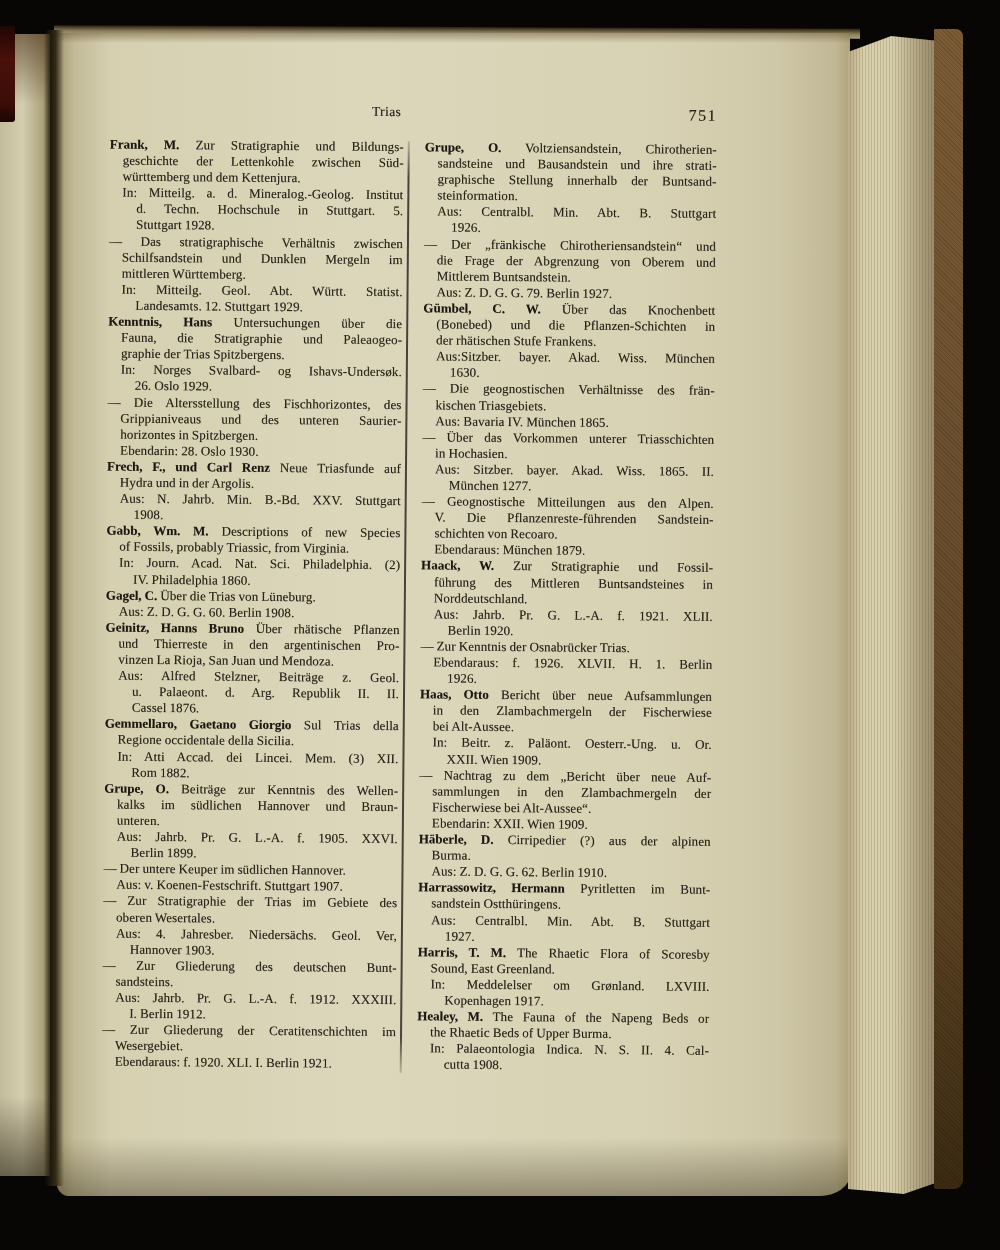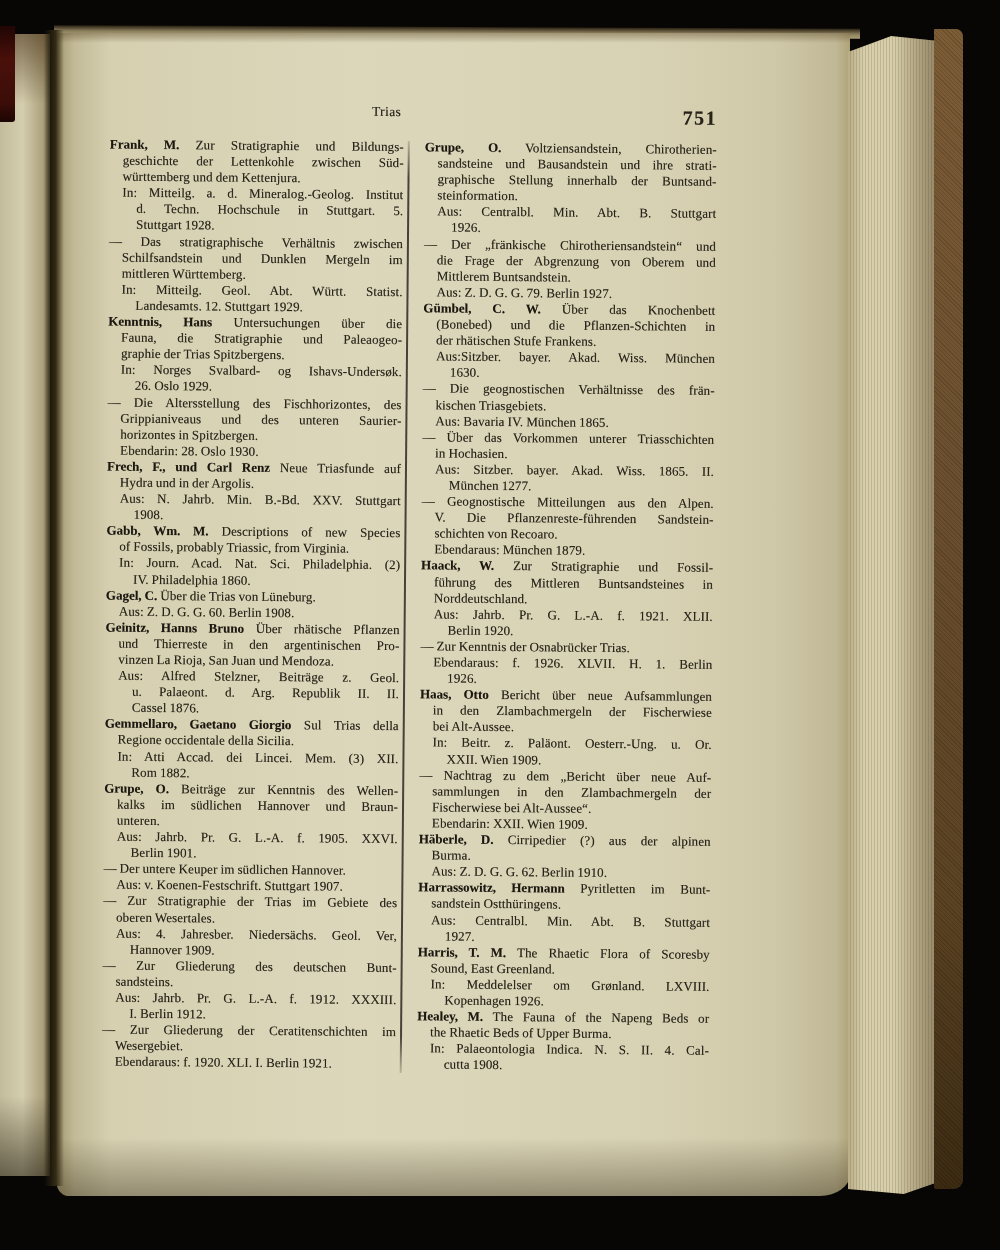--- a/index.html
+++ b/index.html
@@ -58,22 +58,22 @@
     transform:rotate(.5deg);transform-origin:340px 90px;
     color:#272319;
     text-shadow:.2px .2px .35px rgba(39,35,25,.45);
   }
   .header-row{position:absolute;top:71px;left:54px;width:607px;height:20px;}
   .running-title{
     position:absolute;left:0;right:54px;text-align:center;
     font-size:13.5px;letter-spacing:.4px;
   }
   .page-num{
-    position:absolute;right:0;top:0;font-weight:bold;
-    font-size:20px;letter-spacing:1.5px;margin-left:22px;
+    position:absolute;right:0;top:0;font-weight:normal;
+    font-size:16px;letter-spacing:1.5px;margin-left:22px;
   }
   .cols{position:absolute;top:106px;left:54px;display:flex;}
   .col{width:294px;}
   .col.right{width:292px;margin-left:21px;}
   .column-divider{
     position:absolute;left:352px;top:108px;width:1.5px;height:932px;
     background:linear-gradient(to bottom,rgba(60,52,38,.2),#47413a 4%,#47413a 96%,rgba(60,52,38,.2));
   }
   .ln{
     font-size:13px;line-height:16.1px;word-spacing:-.3px;letter-spacing:.1px;
@@ -159,31 +159,31 @@
           <div class="ln i0 just"><b>Gemmellaro, Gaetano Giorgio</b><span> Sul Trias della</span></div>
           <div class="ln i1"><span>Regione occidentale della Sicilia.</span></div>
           <div class="ln i1 just"><span>In: Atti Accad. dei Lincei. Mem. (3) XII.</span></div>
           <div class="ln i2"><span>Rom 1882.</span></div>
         </div>
         <div>
           <div class="ln i0 just"><b>Grupe, O.</b><span> Beiträge zur Kenntnis des Wellen-</span></div>
           <div class="ln i1 just"><span>kalks im südlichen Hannover und Braun-</span></div>
           <div class="ln i1"><span>unteren.</span></div>
           <div class="ln i1 just"><span>Aus: Jahrb. Pr. G. L.-A. f. 1905. XXVI.</span></div>
-          <div class="ln i2"><span>Berlin 1901.</span></div>
+          <div class="ln i2"><span>Berlin 1899.</span></div>
         </div>
         <div>
           <div class="ln i0"><span>— Der untere Keuper im südlichen Hannover.</span></div>
           <div class="ln i1"><span>Aus: v. Koenen-Festschrift. Stuttgart 1907.</span></div>
         </div>
         <div>
           <div class="ln i0 just"><span>— Zur Stratigraphie der Trias im Gebiete des</span></div>
           <div class="ln i1"><span>oberen Wesertales.</span></div>
           <div class="ln i1 just"><span>Aus: 4. Jahresber. Niedersächs. Geol. Ver,</span></div>
-          <div class="ln i2"><span>Hannover 1909.</span></div>
+          <div class="ln i2"><span>Hannover 1903.</span></div>
         </div>
         <div>
           <div class="ln i0 just"><span>— Zur Gliederung des deutschen Bunt-</span></div>
           <div class="ln i1"><span>sandsteins.</span></div>
           <div class="ln i1 just"><span>Aus: Jahrb. Pr. G. L.-A. f. 1912. XXXIII.</span></div>
           <div class="ln i2"><span>I. Berlin 1912.</span></div>
         </div>
         <div>
           <div class="ln i0 just"><span>— Zur Gliederung der Ceratitenschichten im</span></div>
           <div class="ln i1"><span>Wesergebiet.</span></div>
@@ -262,21 +262,21 @@
         <div>
           <div class="ln i0 just"><b>Harrassowitz, Hermann</b><span> Pyritletten im Bunt-</span></div>
           <div class="ln i1"><span>sandstein Ostthüringens.</span></div>
           <div class="ln i1 just"><span>Aus: Centralbl. Min. Abt. B. Stuttgart</span></div>
           <div class="ln i2"><span>1927.</span></div>
         </div>
         <div>
           <div class="ln i0 just"><b>Harris, T. M.</b><span> The Rhaetic Flora of Scoresby</span></div>
           <div class="ln i1"><span>Sound, East Greenland.</span></div>
           <div class="ln i1 just"><span>In: Meddelelser om Grønland. LXVIII.</span></div>
-          <div class="ln i2"><span>Kopenhagen 1926.</span></div>
+          <div class="ln i2"><span>Kopenhagen 1917.</span></div>
         </div>
         <div>
           <div class="ln i0 just"><b>Healey, M.</b><span> The Fauna of the Napeng Beds or</span></div>
           <div class="ln i1"><span>the Rhaetic Beds of Upper Burma.</span></div>
           <div class="ln i1 just"><span>In: Palaeontologia Indica. N. S. II. 4. Cal-</span></div>
           <div class="ln i2"><span>cutta 1908.</span></div>
         </div>
       </div>
   </div>
 </div>

